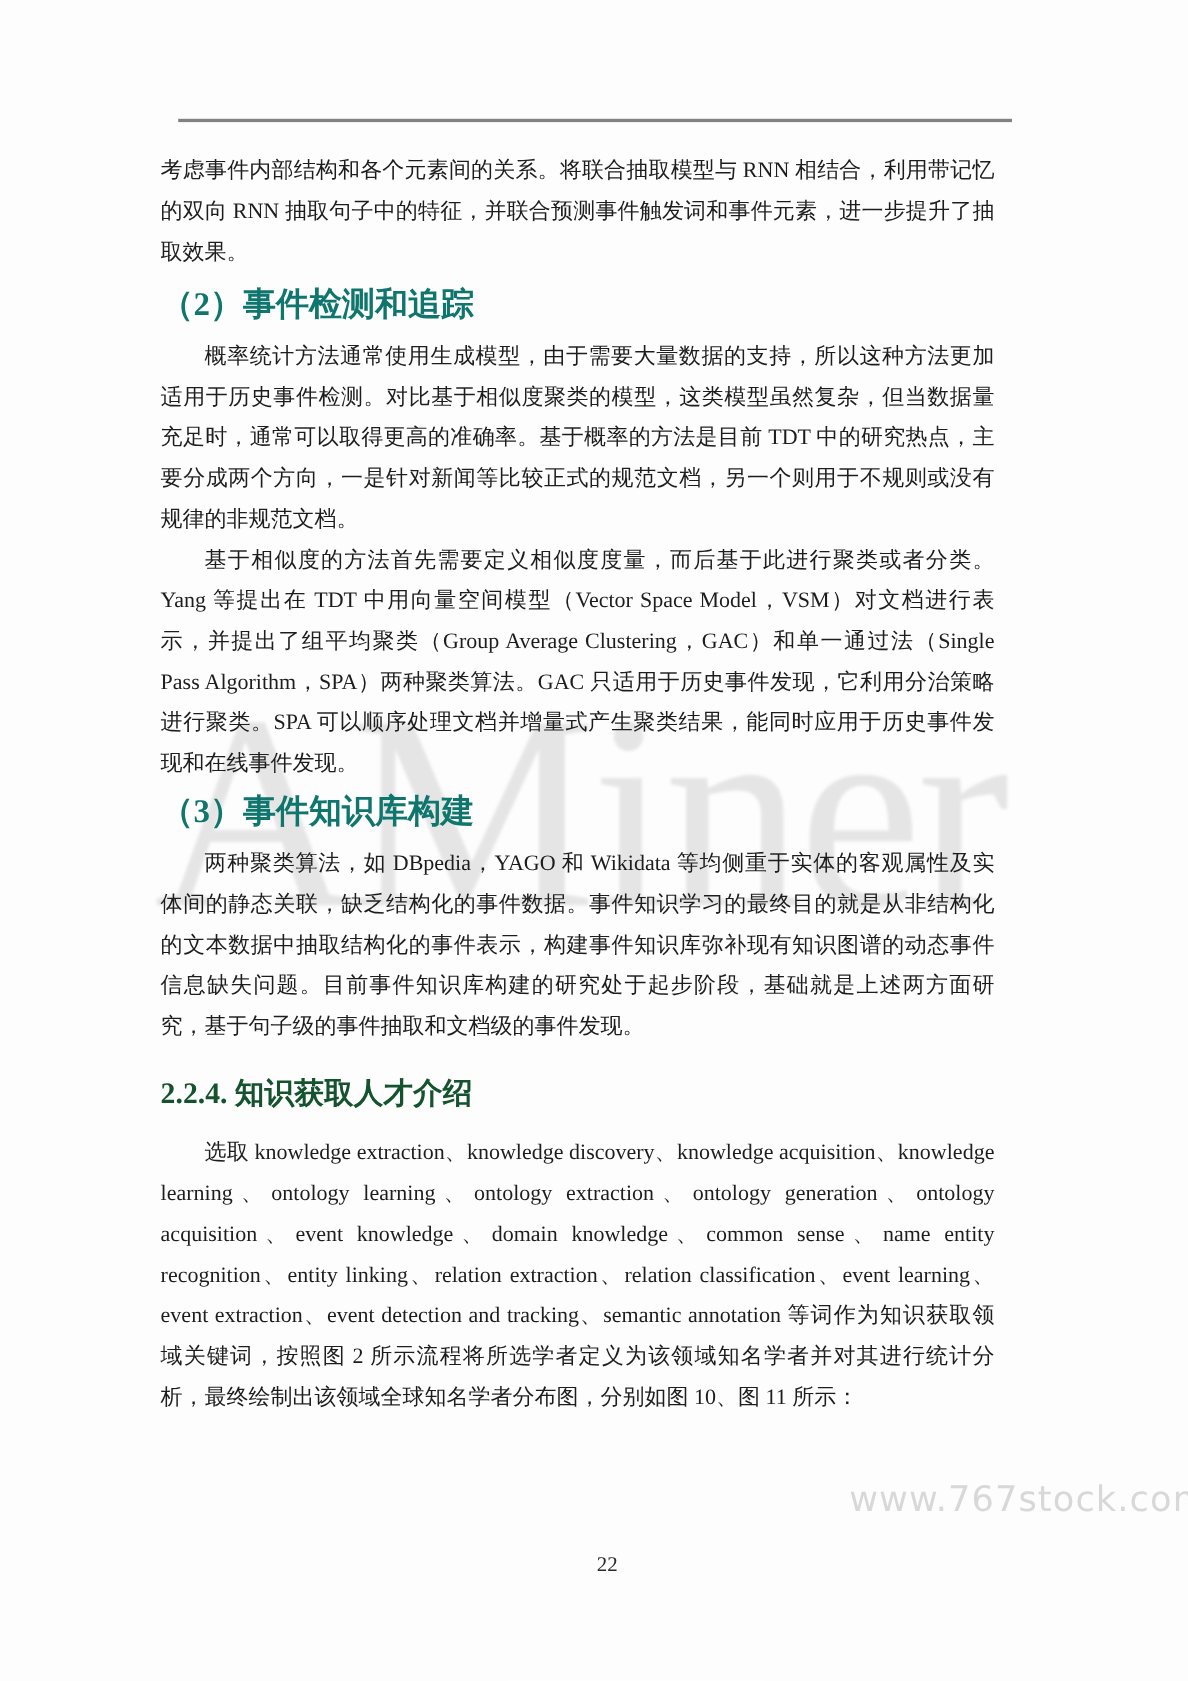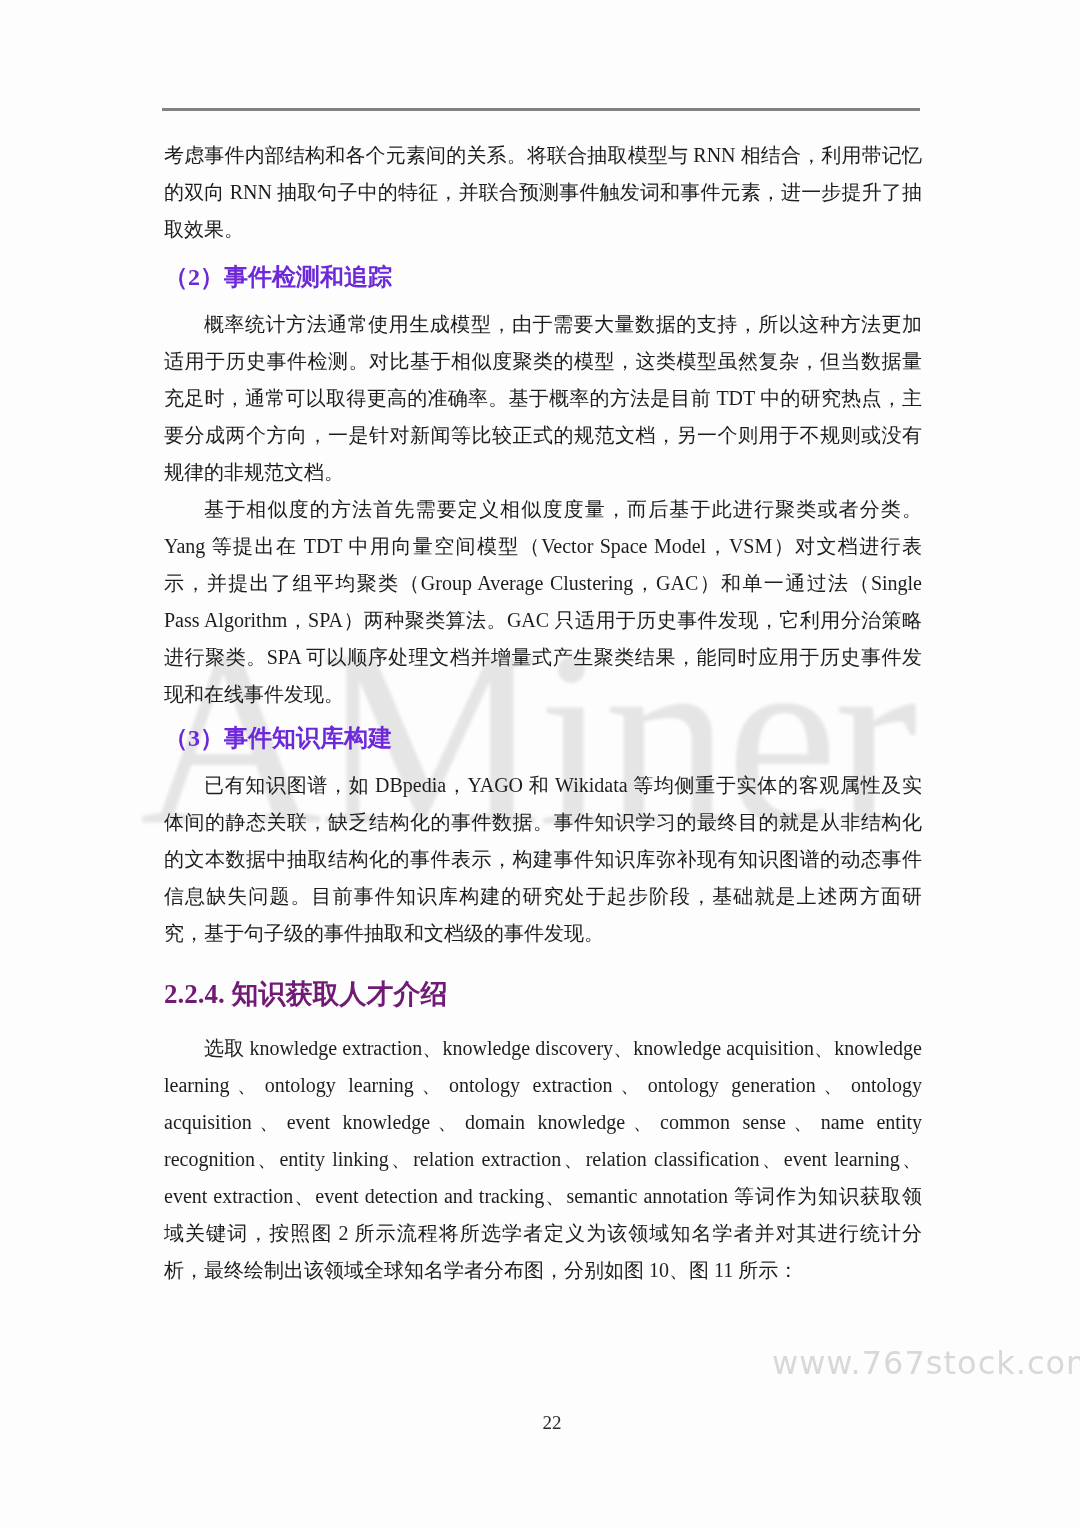--- a/index.html
+++ b/index.html
@@ -45,47 +45,47 @@
     position: absolute;
     left: 162px;
     top: 108px;
     width: 758px;
     height: 3px;
     background: #828282;
     z-index: 1;
   }
   .content {
     position: absolute;
-    left: 164px;
+    left: 146px;
     top: 137px;
     width: 758px;
     font-size: 20px;
     line-height: 37px;
     text-align: justify;
     z-index: 2;
   }
   .p-cont { margin: 0; text-indent: 0; }
   .para   { margin: 0; text-indent: 2em; }
   .h-sub {
     margin: 14px 0 14px;
-    font-size: 24px;
+    font-size: 30px;
     line-height: 30px;
     font-weight: bold;
-    color: #6d28d9;
+    color: #0f766e;
     text-align: left;
   }
   .m-top6  { margin-top: 6px; }
   .m-top10 { margin-top: 10px; }
   .m-top18 { margin-top: 18px; }
   .h-main {
     margin: 24px 0 0;
     font-size: 27px;
     line-height: 36px;
     font-weight: bold;
-    color: #701a75;
+    color: #14532d;
     text-align: left;
   }
   .page-number {
     position: absolute;
     left: 0;
     top: 1412px;
     width: 100%;
     text-align: center;
     font-size: 19px;
     color: #2a2a2a;
@@ -108,21 +108,21 @@
     <p class="p-cont">考虑事件内部结构和各个元素间的关系。将联合抽取模型与 RNN 相结合，利用带记忆的双向 RNN 抽取句子中的特征，并联合预测事件触发词和事件元素，进一步提升了抽取效果。</p>
 
     <h3 class="h-sub">（2）事件检测和追踪</h3>
 
     <p class="para m-top6">概率统计方法通常使用生成模型，由于需要大量数据的支持，所以这种方法更加适用于历史事件检测。对比基于相似度聚类的模型，这类模型虽然复杂，但当数据量充足时，通常可以取得更高的准确率。基于概率的方法是目前 TDT 中的研究热点，主要分成两个方向，一是针对新闻等比较正式的规范文档，另一个则用于不规则或没有规律的非规范文档。</p>
 
     <p class="para">基于相似度的方法首先需要定义相似度度量，而后基于此进行聚类或者分类。Yang 等提出在 TDT 中用向量空间模型（Vector Space Model，VSM）对文档进行表示，并提出了组平均聚类（Group Average Clustering，GAC）和单一通过法（Single Pass Algorithm，SPA）两种聚类算法。GAC 只适用于历史事件发现，它利用分治策略进行聚类。SPA 可以顺序处理文档并增量式产生聚类结果，能同时应用于历史事件发现和在线事件发现。</p>
 
     <h3 class="h-sub m-top10">（3）事件知识库构建</h3>
 
-    <p class="para">已有知识图谱，如 DBpedia，YAGO 和 Wikidata 等均侧重于实体的客观属性及实体间的静态关联，缺乏结构化的事件数据。事件知识学习的最终目的就是从非结构化的文本数据中抽取结构化的事件表示，构建事件知识库弥补现有知识图谱的动态事件信息缺失问题。目前事件知识库构建的研究处于起步阶段，基础就是上述两方面研究，基于句子级的事件抽取和文档级的事件发现。</p>
+    <p class="para">两种聚类算法，如 DBpedia，YAGO 和 Wikidata 等均侧重于实体的客观属性及实体间的静态关联，缺乏结构化的事件数据。事件知识学习的最终目的就是从非结构化的文本数据中抽取结构化的事件表示，构建事件知识库弥补现有知识图谱的动态事件信息缺失问题。目前事件知识库构建的研究处于起步阶段，基础就是上述两方面研究，基于句子级的事件抽取和文档级的事件发现。</p>
 
     <h2 class="h-main">2.2.4. 知识获取人才介绍</h2>
 
     <p class="para m-top18">选取 knowledge extraction、knowledge discovery、knowledge acquisition、knowledge learning、ontology learning、ontology extraction、ontology generation、ontology acquisition、event knowledge、domain knowledge、common sense、name entity recognition、entity linking、relation extraction、relation classification、event learning、event extraction、event detection and tracking、semantic annotation 等词作为知识获取领域关键词，按照图 2 所示流程将所选学者定义为该领域知名学者并对其进行统计分析，最终绘制出该领域全球知名学者分布图，分别如图 10、图 11 所示：</p>
 
   </div>
 
   <div class="page-number">22</div>
 
 </div>

